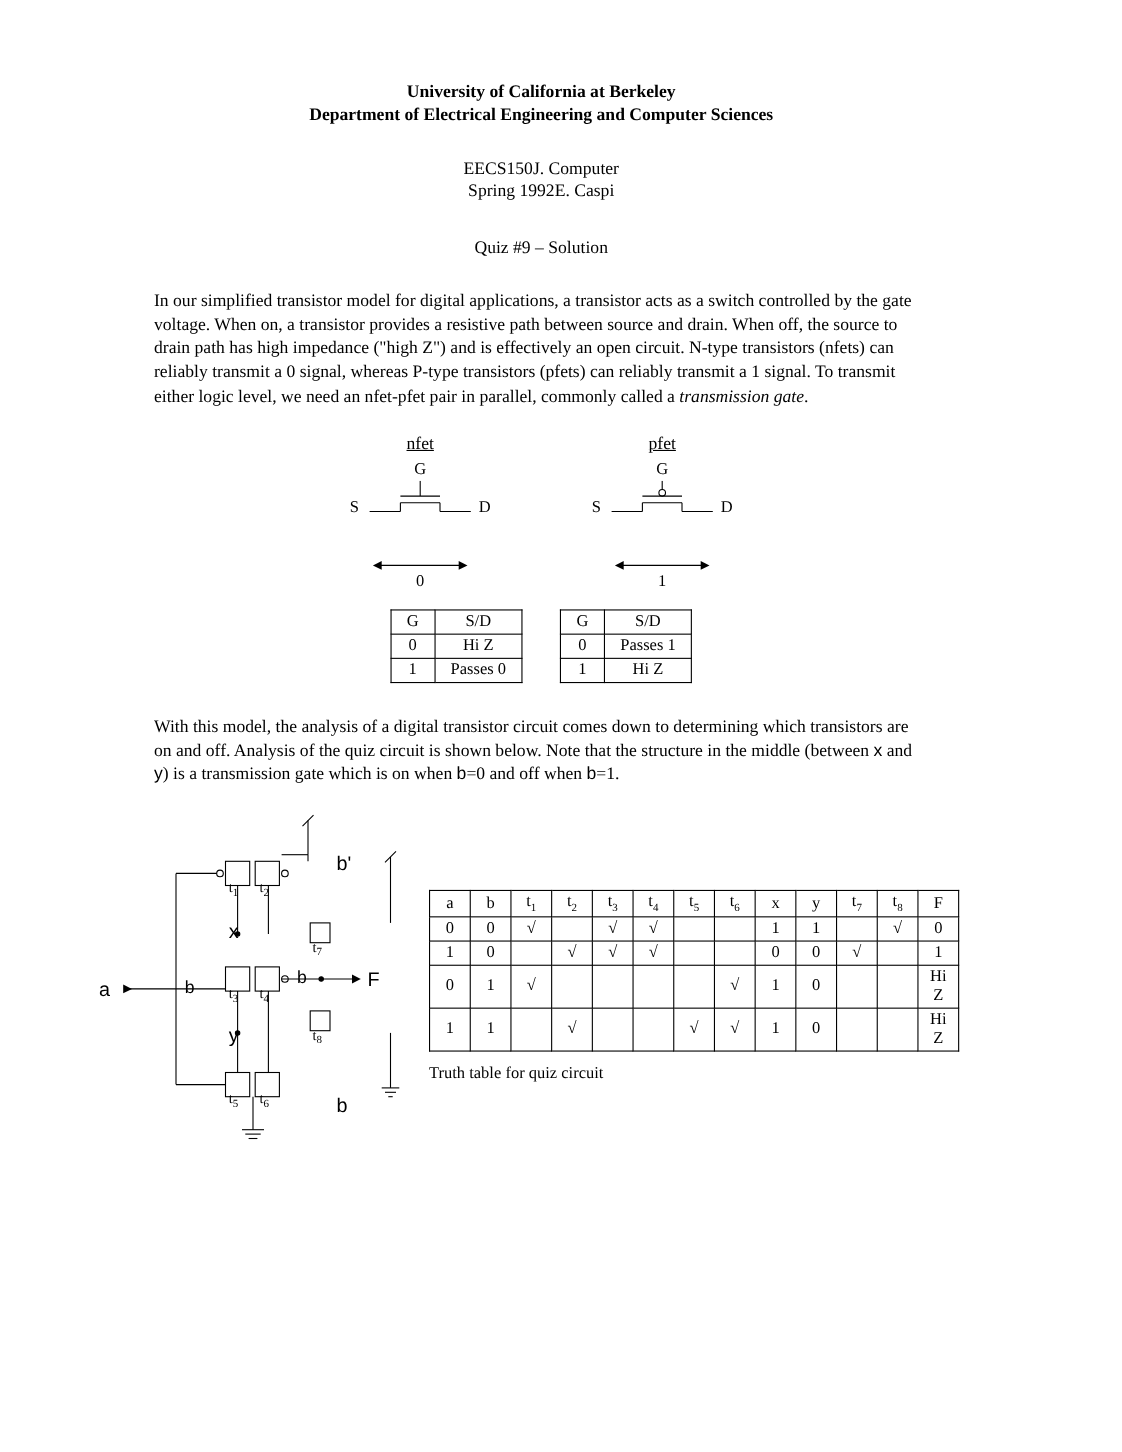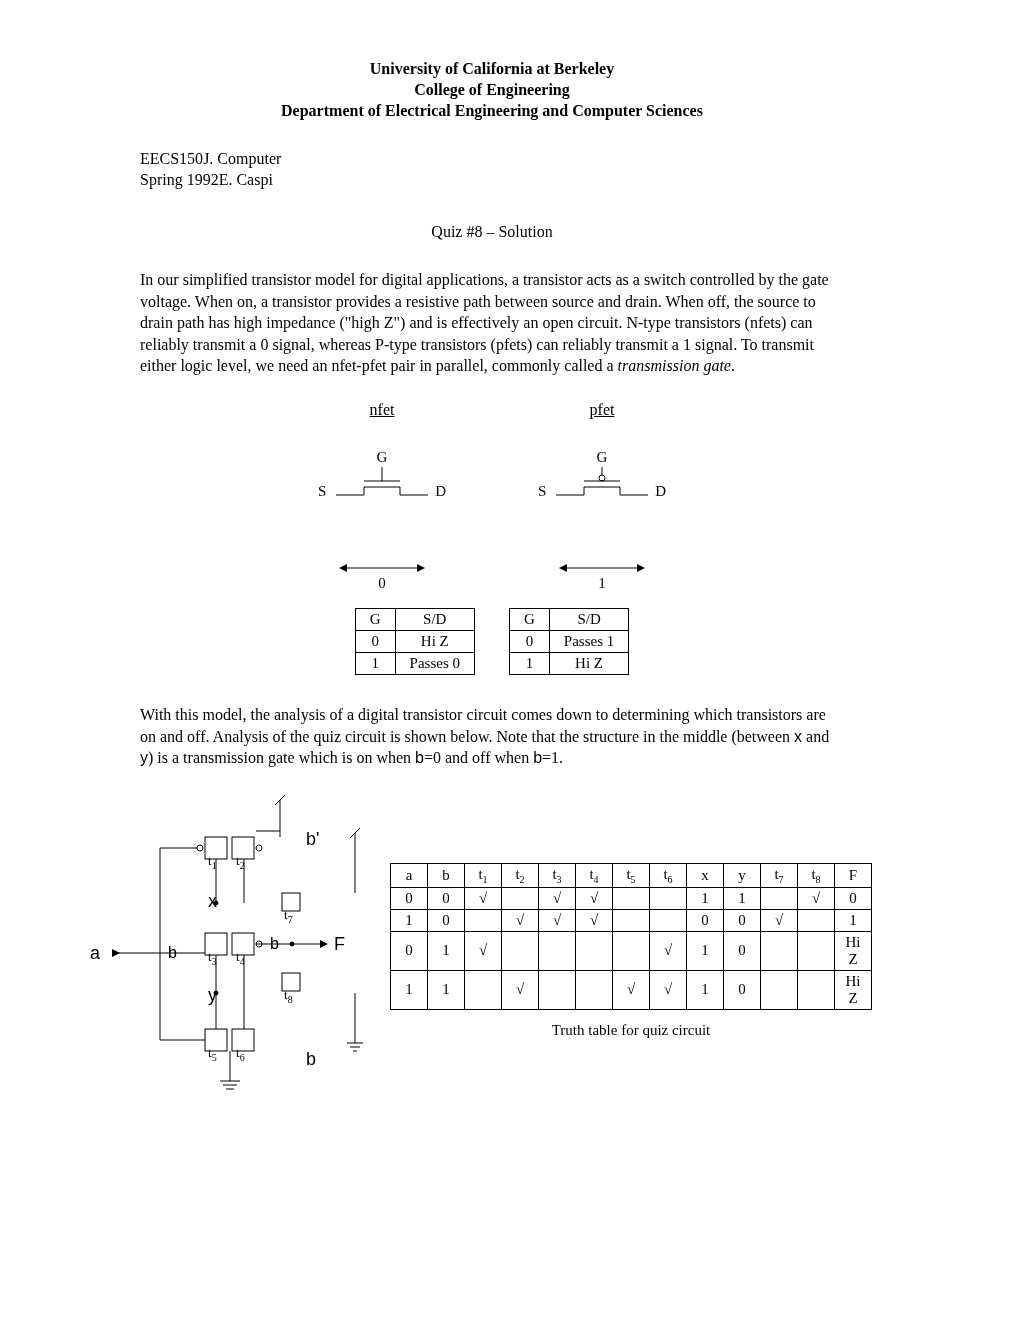--- a/index.html
+++ b/index.html
@@ -6,53 +6,53 @@
     margin: 0;
     padding: 0;
     background: #fff;
     font-family: "Times New Roman", Times, serif;
     font-size: 16px;
     color: #000;
     width: 1020px;
   }
   .page {
     width: 984px;
-    padding: 59px 140px 60px 140px;
+    padding: 74px 140px 60px 140px;
     box-sizing: border-box;
   }
   .header-block {
     text-align: center;
     font-weight: bold;
     line-height: 1.3;
     margin-bottom: 28px;
   }
   .meta-row {
     display: flex;
-    justify-content: flex-start;
+    justify-content: center;
     line-height: 1.3;
   }
   .quiz-title {
     text-align: center;
     margin: 32px 0 28px 0;
   }
   .para {
     text-align: left;
     line-height: 1.35;
     margin-bottom: 24px;
     margin-top: 28px;
   }
   .italic { font-style: italic; }
 
   .dual-fet {
     display: flex;
     justify-content: center;
     gap: 80px;
     margin: 8px 0 18px 0;
   }
-  .fet-col { display: flex; flex-direction: column; align-items: center; gap: 24px; }
+  .fet-col { display: flex; flex-direction: column; align-items: center; }
   .fet-title { text-decoration: underline; margin-bottom: 6px; }
   .fet-symbol {
     width: 140px; height: 92px; position: relative;
   }
   .fet-g {
     position: absolute; left: 50%; top: 0; transform: translateX(-50%);
     font-size: 15px;
   }
   .fet-s {
     position: absolute; left: 6px; top: 34px; font-size: 15px;
@@ -116,45 +116,44 @@
     min-width: 24px;
     font-weight: normal;
   }
   table.truth th { font-weight: normal; }
   .sub { font-size: 10px; vertical-align: sub; }
   .truth-caption {
     font-size: 15px;
     margin-top: 12px;
     align-self: center;
     width: 100%;
-    text-align: center;
+    text-align: left;
   }
   .sans { font-family: Helvetica, Arial, sans-serif; }
 </style>
 </head>
 <body>
 
 <div class="page">
 
   <div class="header-block">
     <div>University of California at Berkeley</div>
-    <div>College of Engineering</div>
     <div>Department of Electrical Engineering and Computer Sciences</div>
   </div>
 
   <div class="meta-row">
     <span>EECS150</span>
     <span>J. Computer</span>
   </div>
   <div class="meta-row">
     <span>Spring 1992</span>
     <span>E. Caspi</span>
   </div>
 
-  <div class="quiz-title">Quiz #8 – Solution</div>
+  <div class="quiz-title">Quiz #9 – Solution</div>
 
   <div class="para">
     <span>In our simplified transistor model for digital applications, a transistor acts as a switch controlled by the gate voltage.  When on, a transistor provides a resistive path between source and drain.  When off, the source to drain path has high impedance ("high Z") and is effectively an open circuit.  N-type transistors (nfets) can reliably transmit a 0 signal, whereas P-type transistors (pfets) can reliably transmit a 1 signal.  To transmit either logic level, we need an nfet-pfet pair in parallel, commonly called a </span><span class="italic">transmission gate</span><span>.</span>
   </div>
 
   <div class="dual-fet">
 
     <div class="fet-col">
       <div class="fet-title">nfet</div>
       <div class="fet-symbol">

